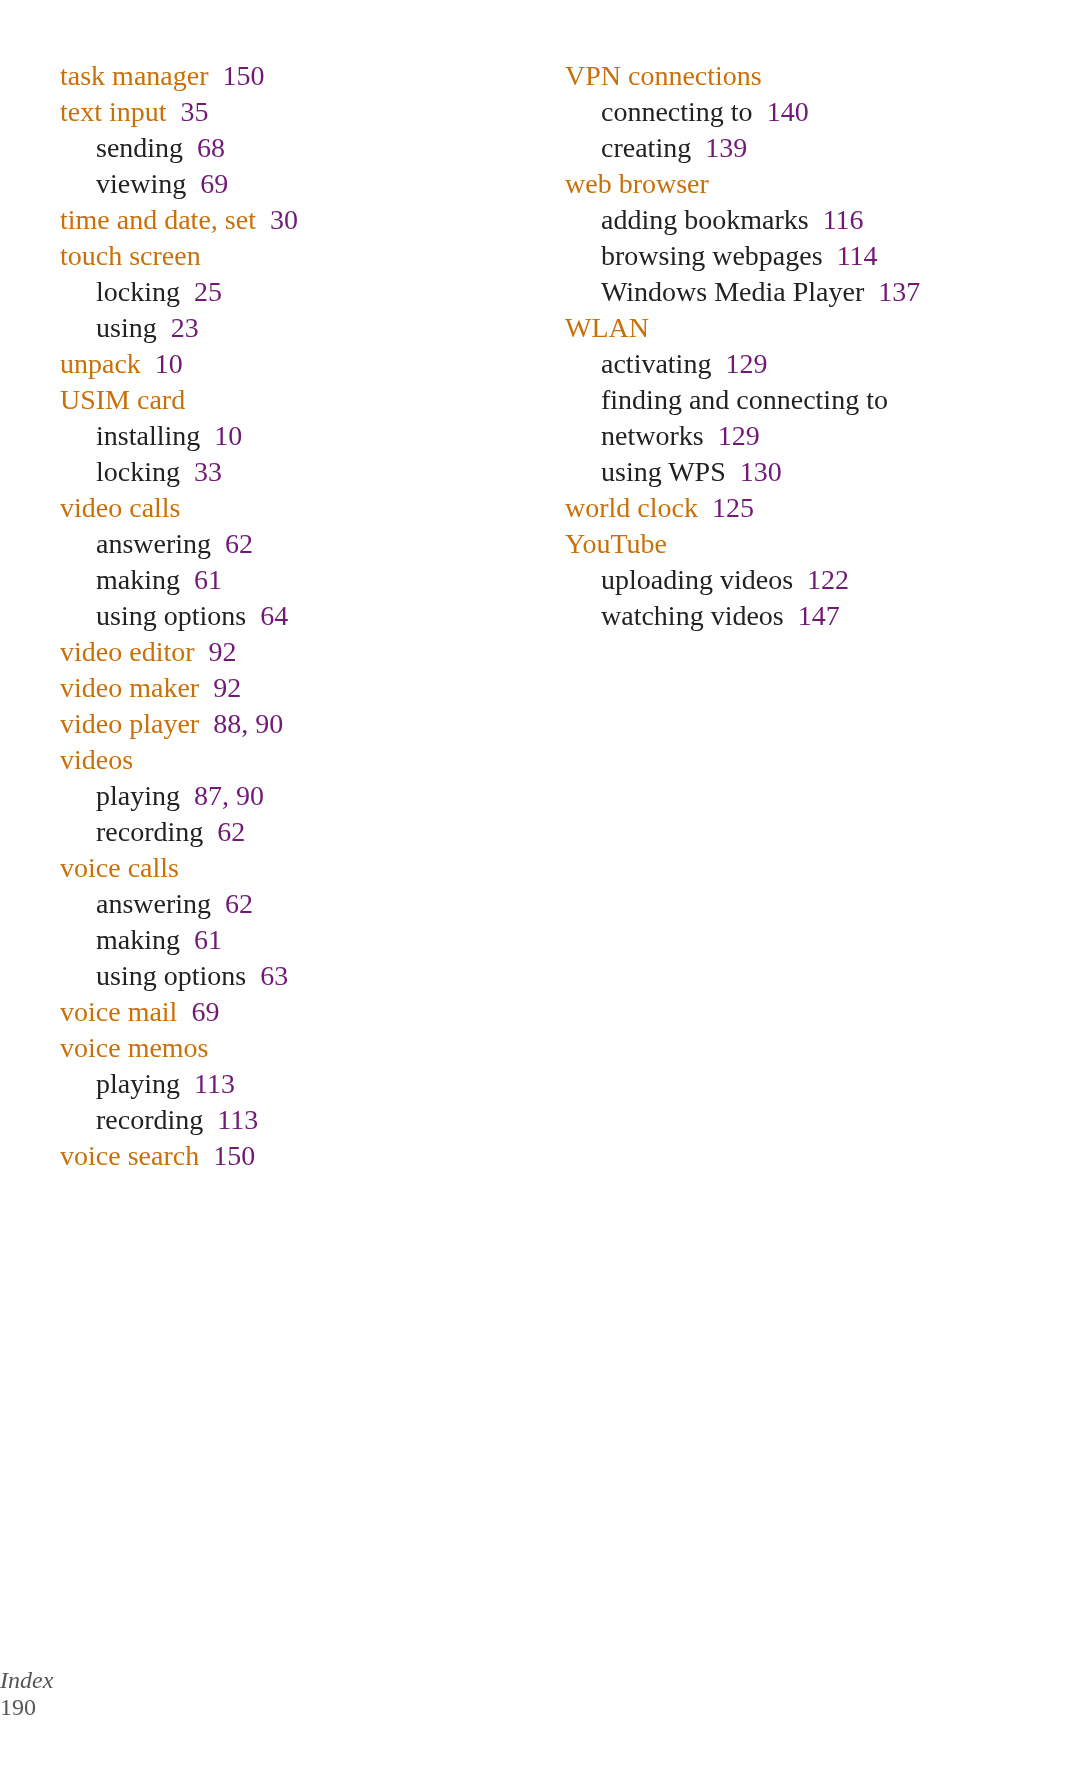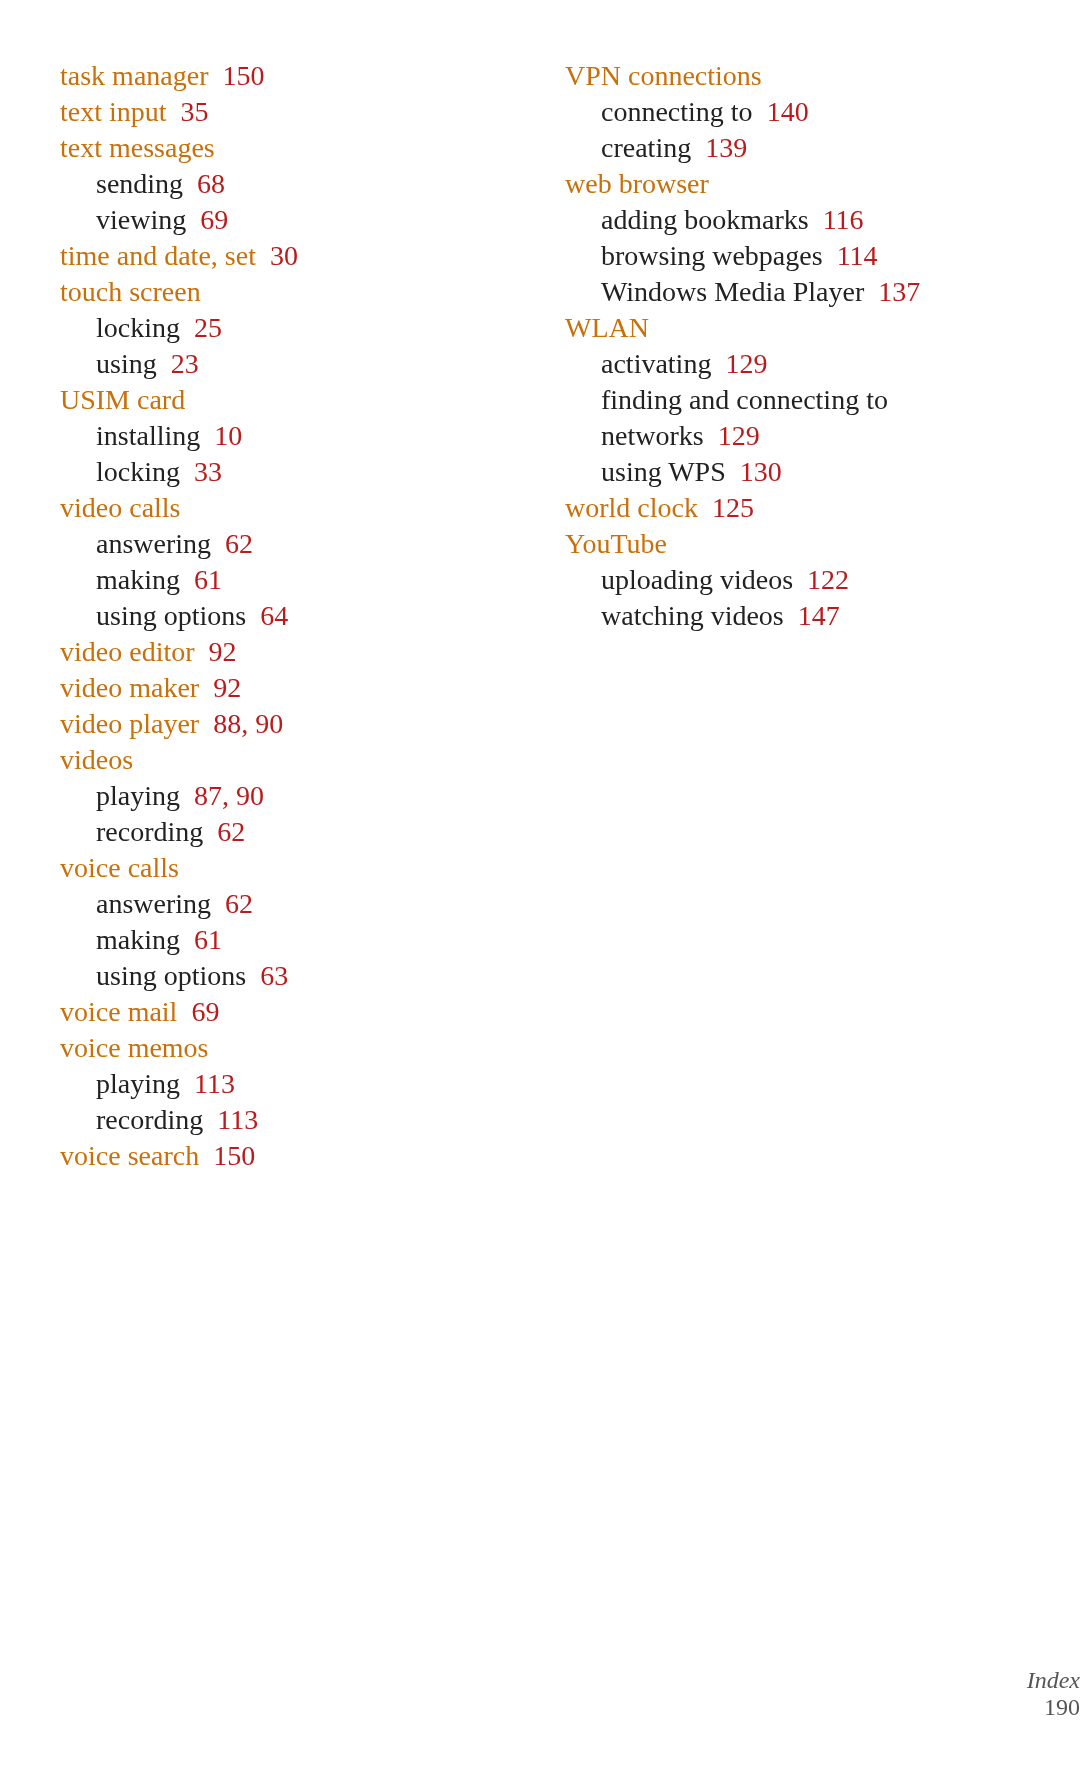--- a/index.html
+++ b/index.html
@@ -32,28 +32,28 @@
       color: #c8700a;
       font-style: normal;
       display: block;
     }
     .entry-sub {
       display: block;
       color: #222222;
       padding-left: 36px;
     }
     .page-num {
-      color: #b91c1c;
+      color: #701a75;
     }
     .footer {
       position: absolute;
       bottom: 50px;
       left: 0;
       right: 0;
-      text-align: right;
+      text-align: left;
     }
     .footer-label {
       font-style: italic;
       color: #555;
       font-size: 24px;
       display: block;
     }
     .footer-page {
       color: #555;
       font-size: 24px;
@@ -65,39 +65,39 @@
 
 <div class="page-content">
   <div class="column" id="left-col">
       <div class="index-entry">
         <span class="entry-heading">task manager&nbsp;&nbsp;<span class="page-num">150</span></span>
       </div>
       <div class="index-entry">
         <span class="entry-heading">text input&nbsp;&nbsp;<span class="page-num">35</span></span>
       </div>
       <div class="index-entry">
-        <span class="entry-heading">text messages</span>
-      </div>
-      <div class="index-entry">
         <span class="entry-sub">sending&nbsp;&nbsp;<span class="page-num">68</span></span>
       </div>
       <div class="index-entry">
         <span class="entry-sub">viewing&nbsp;&nbsp;<span class="page-num">69</span></span>
       </div>
       <div class="index-entry">
         <span class="entry-heading">time and date, set&nbsp;&nbsp;<span class="page-num">30</span></span>
       </div>
       <div class="index-entry">
         <span class="entry-heading">touch screen</span>
       </div>
       <div class="index-entry">
         <span class="entry-sub">locking&nbsp;&nbsp;<span class="page-num">25</span></span>
       </div>
       <div class="index-entry">
         <span class="entry-sub">using&nbsp;&nbsp;<span class="page-num">23</span></span>
+      </div>
+      <div class="index-entry">
+        <span class="entry-heading">unpack&nbsp;&nbsp;<span class="page-num">10</span></span>
       </div>
       <div class="index-entry">
         <span class="entry-heading">USIM card</span>
       </div>
       <div class="index-entry">
         <span class="entry-sub">installing&nbsp;&nbsp;<span class="page-num">10</span></span>
       </div>
       <div class="index-entry">
         <span class="entry-sub">locking&nbsp;&nbsp;<span class="page-num">33</span></span>
       </div>

